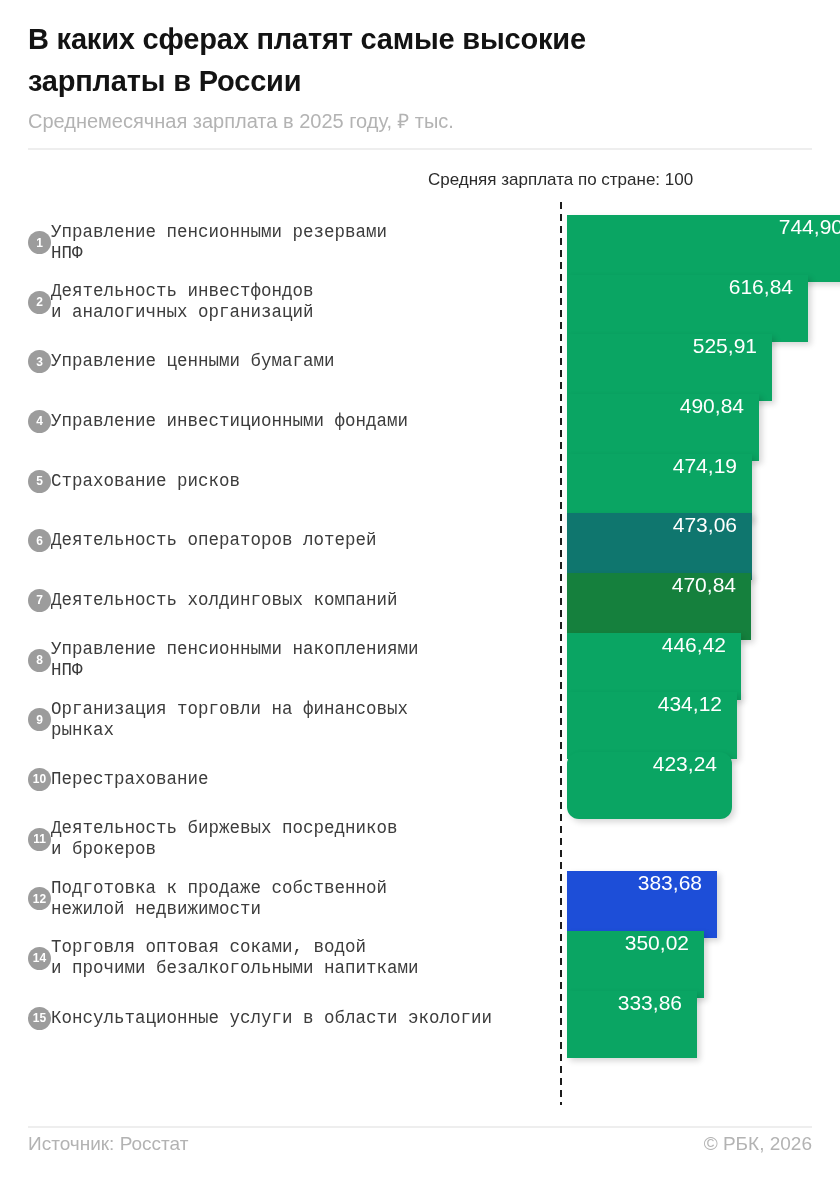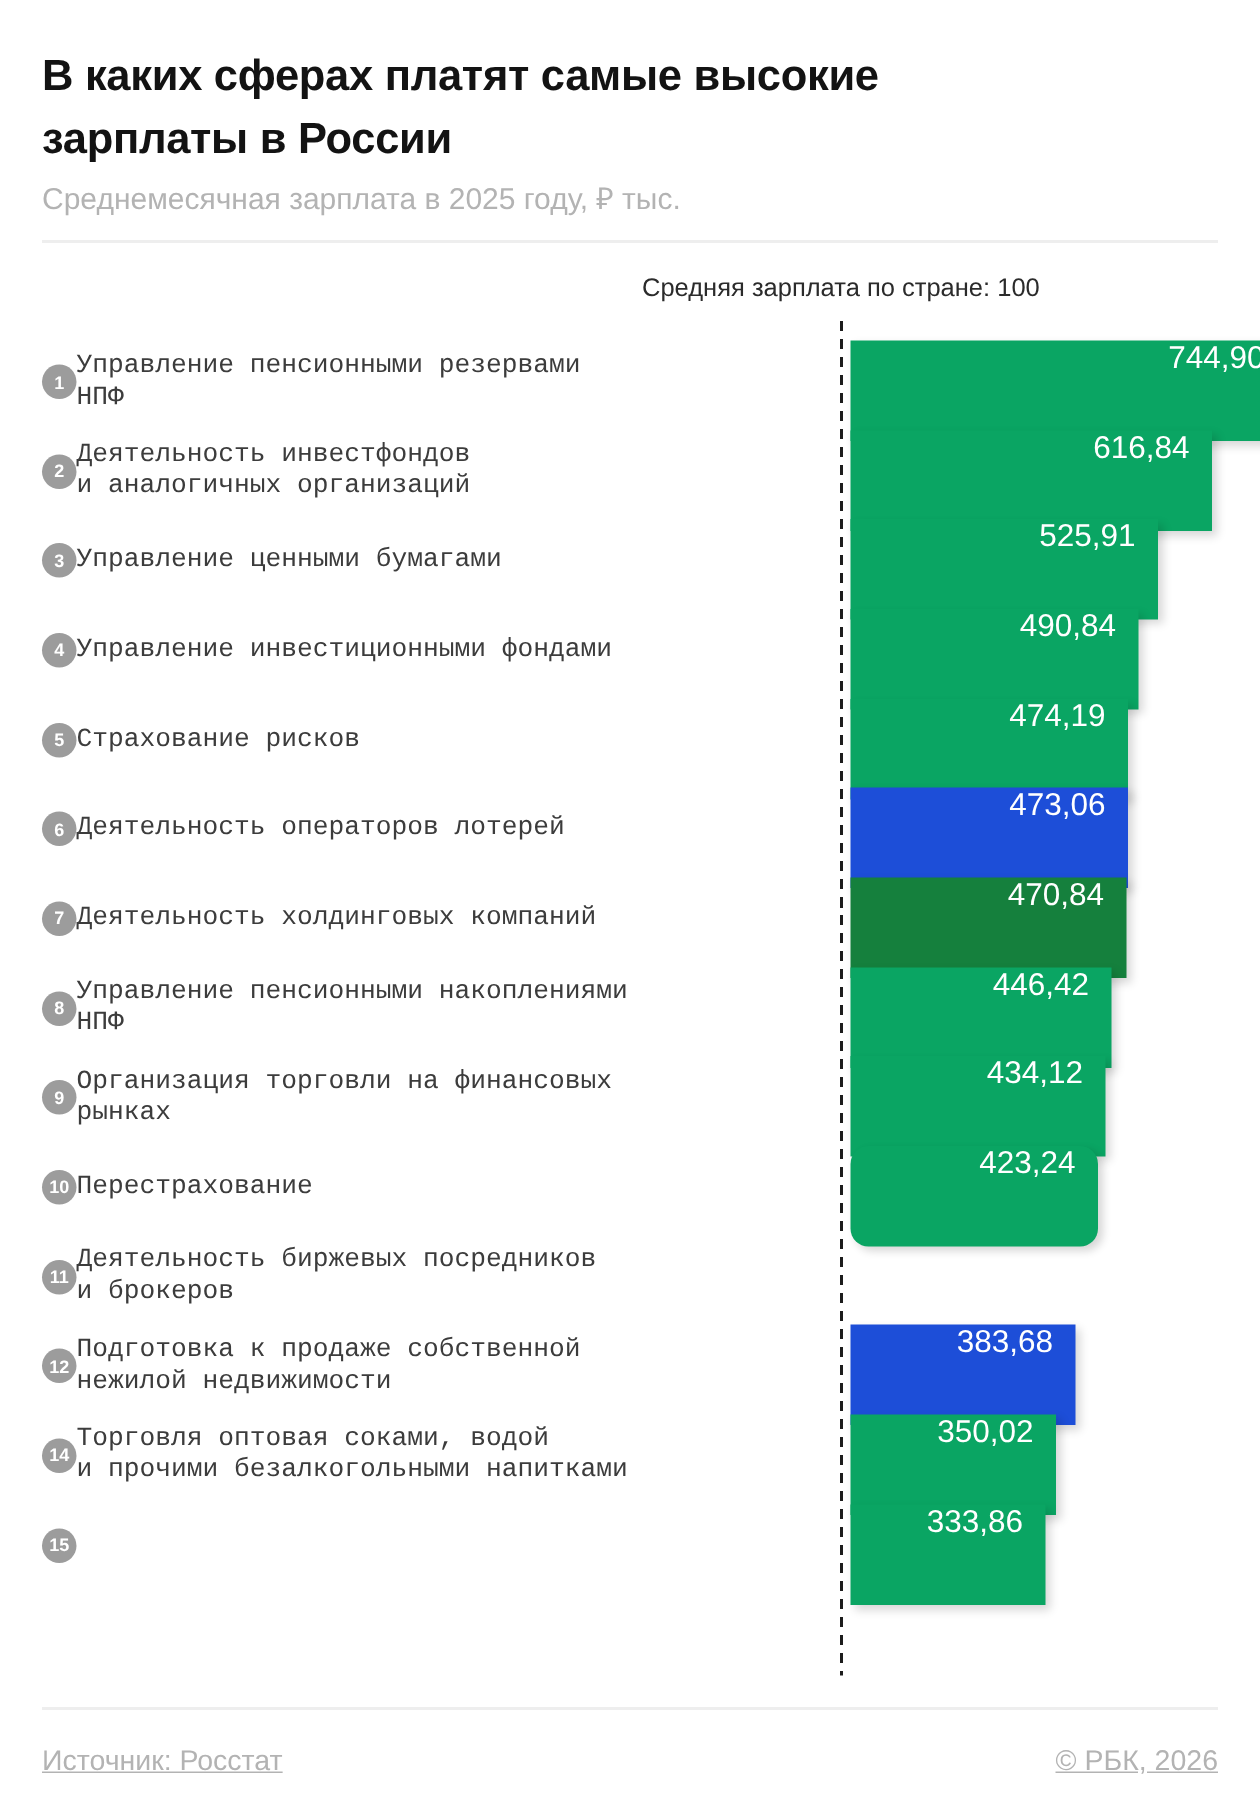--- a/index.html
+++ b/index.html
@@ -1,21 +1,21 @@
 <!DOCTYPE html>
 <html lang="ru"><head>
 <meta charset="utf-8">
 <style>
   html,body{margin:0;padding:0;}
   body{
     width:840px;height:1200px;background:#ffffff;
     font-family:"Liberation Sans", sans-serif;
     -webkit-font-smoothing:antialiased;
   }
-  .page{padding:28px 28px 0 28px;box-sizing:border-box;}
+  .page{padding:16px 28px 0 28px;box-sizing:border-box;}
   .title{
     margin:2px 0 0 0;
     font-size:29px;font-weight:800;letter-spacing:-0.2px;
     line-height:42px;color:#131313;white-space:pre-line;
   }
   .subtitle{margin-top:7px;font-size:20px;line-height:24px;color:#b3b3b3;}
   .divider{margin-top:15px;height:2px;background:#eeeeee;}
   .annotation{margin-top:20px;margin-left:400px;font-size:17px;color:#2b2b2b;}
   .chart{position:relative;margin-top:25px;height:891px;}
   .row{position:relative;height:55px;margin-bottom:4.66px;display:flex;align-items:center;}
@@ -35,22 +35,22 @@
     padding-right:15px;box-sizing:border-box;
     color:#ffffff;font-size:21px;margin-left:46px;
   }
   .dashline{
     position:absolute;left:532px;top:-13px;width:2px;height:903px;
     background:repeating-linear-gradient(to bottom,#1c1c1c 0 7px,transparent 7px 12px);
     z-index:2;pointer-events:none;
   }
   .divider-bottom{margin-top:20px;}
   .footer{
-    margin-top:24px;display:flex;justify-content:space-between;
-    font-size:19px;color:#b3b3b3;text-decoration:underline;
+    margin-top:5px;display:flex;justify-content:space-between;
+    font-size:19px;color:#b3b3b3;
   }
 </style>
 </head>
 <body>
 
 <div class="page">
   <h1 class="title">В каких сферах платят самые высокие
 зарплаты в России</h1>
   <div class="subtitle">Среднемесячная зарплата в 2025 году, ₽ тыс.</div>
   <div class="divider"></div>
@@ -92,21 +92,21 @@
         <div class="row">
           <div class="num">5</div>
           <div class="label">Страхование рисков</div>
           <div class="bar" style="width: 185px; background: rgb(10, 165, 99);">
             <span>474,19</span>
           </div>
         </div>
         <div class="row">
           <div class="num">6</div>
           <div class="label">Деятельность операторов лотерей</div>
-          <div class="bar" style="width: 185px; background: #1d4ed8;">
+          <div class="bar" style="width: 185px; background: #0f766e;">
             <span>473,06</span>
           </div>
         </div>
         <div class="row">
           <div class="num">7</div>
           <div class="label">Деятельность холдинговых компаний</div>
           <div class="bar" style="width: 184px; background: #15803d;">
             <span>470,84</span>
           </div>
         </div>
@@ -149,20 +149,21 @@
         <div class="row">
           <div class="num">14</div>
           <div class="label">Торговля оптовая соками, водой
 и прочими безалкогольными напитками</div>
           <div class="bar" style="width: 137px; background: rgb(10, 165, 99);">
             <span>350,02</span>
           </div>
         </div>
         <div class="row">
           <div class="num">15</div>
+          <div class="label">Консультационные услуги в области экологии</div>
           <div class="bar" style="width: 130px; background: rgb(10, 165, 99);">
             <span>333,86</span>
           </div>
         </div>
       </div>
   </div>
 
   <div class="divider divider-bottom"></div>
   <div class="footer">
     <span>Источник: Росстат</span>

